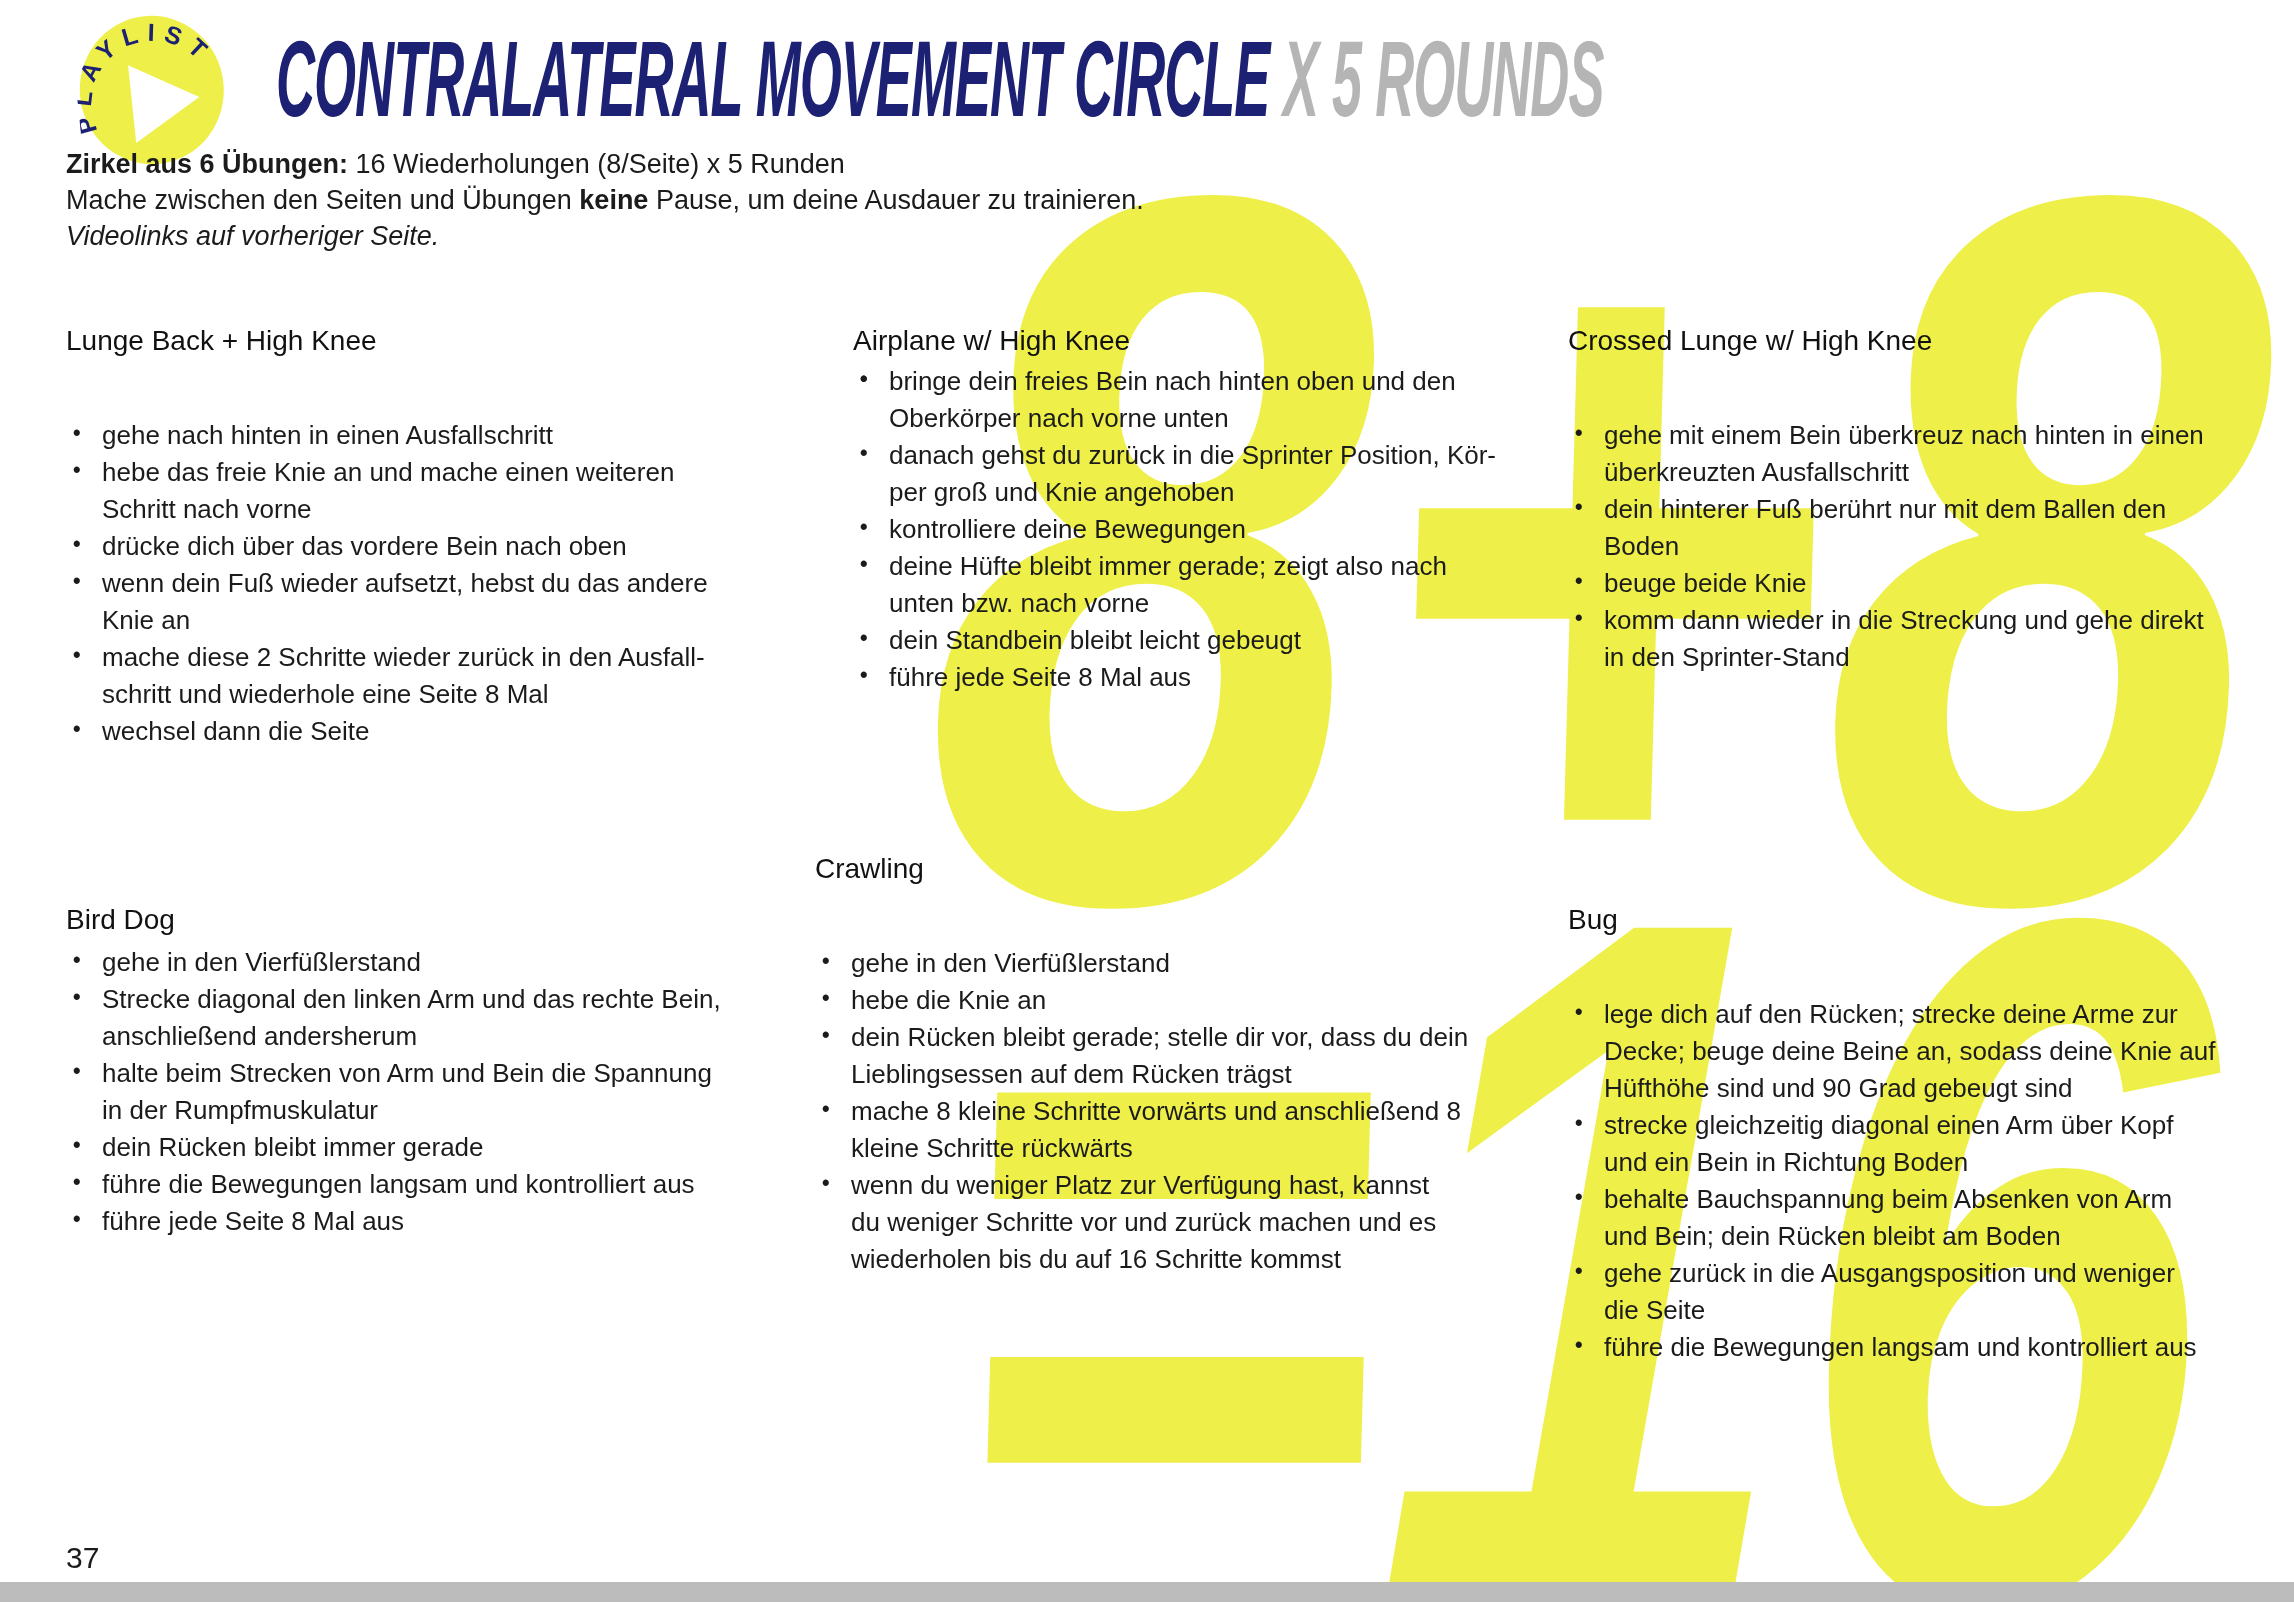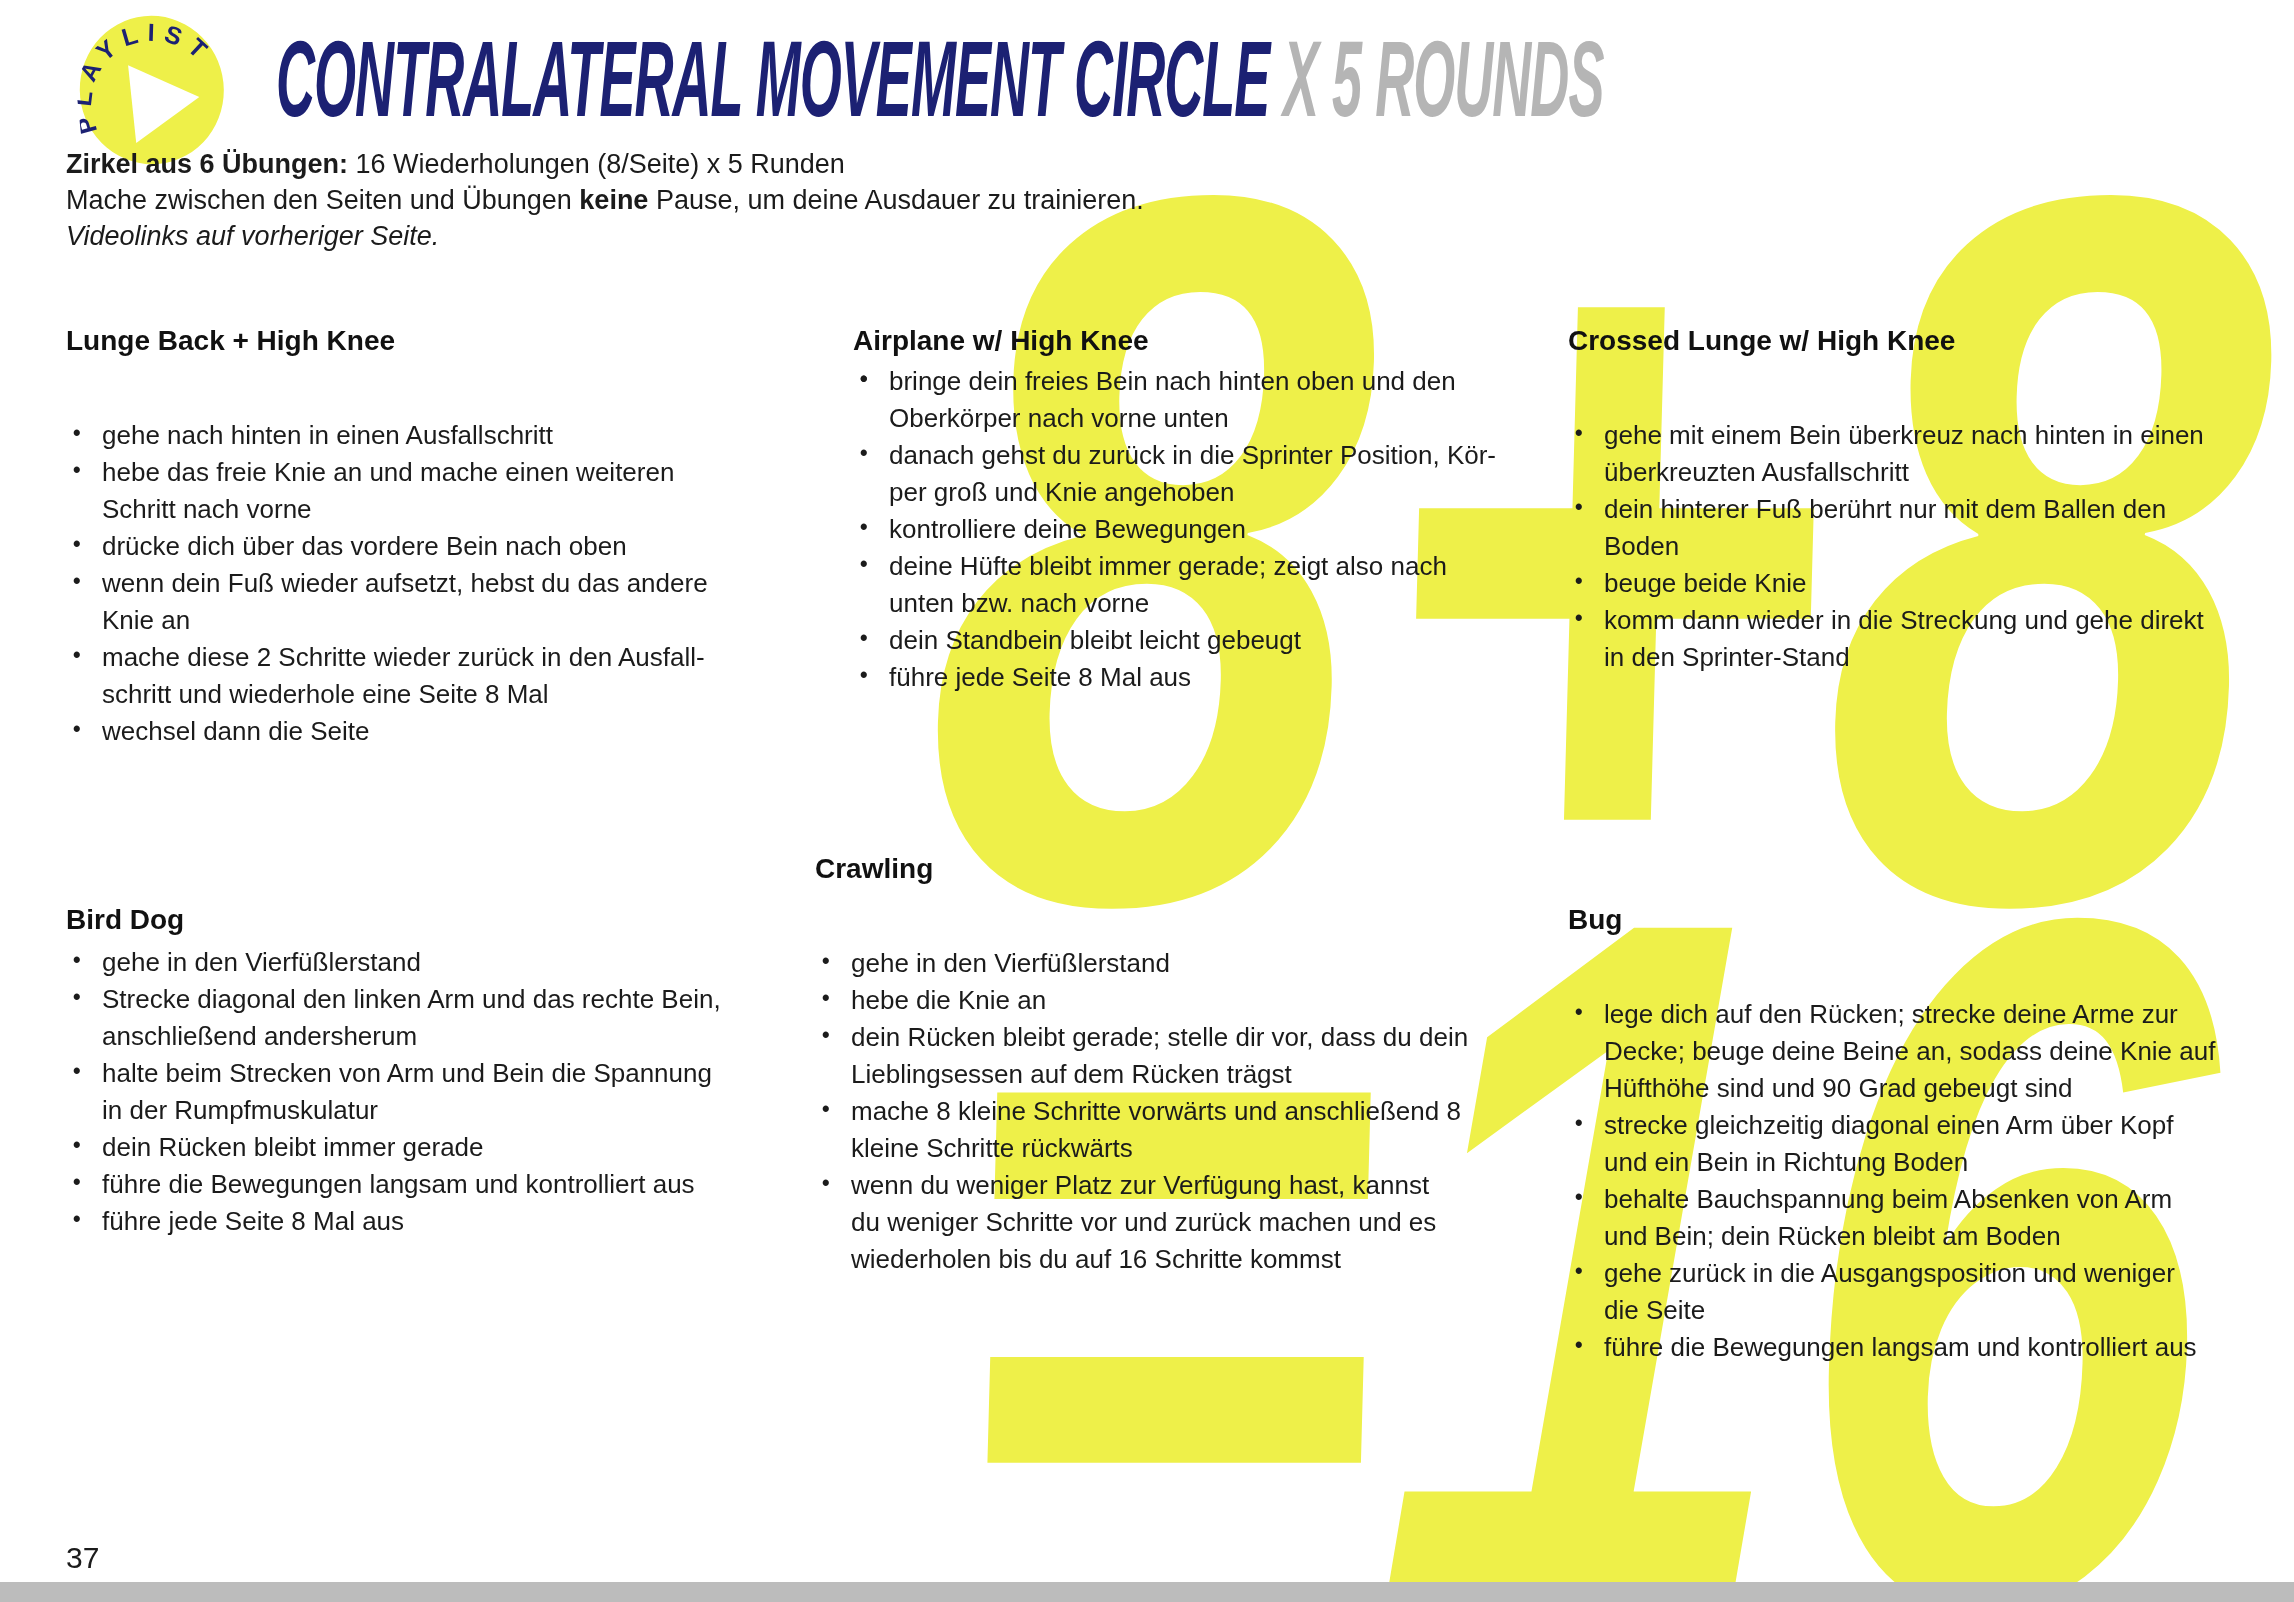--- a/index.html
+++ b/index.html
@@ -35,21 +35,21 @@
   .title .main{color:#1C2173;}
   .title .suffix{color:#B5B5B5;margin-left:27px;}
 
   
   .intro{position:absolute;left:66px;top:146px;z-index:1;font-size:27px;line-height:36px;}
   .intro p{margin:0;}
   .intro .it{font-style:italic;}
 
   
   .cell{position:absolute;width:719px;z-index:1;font-size:26px;line-height:37px;}
-  .cell h3{margin:0;font-size:28px;line-height:33px;font-weight:700;color:#111;}
+  .cell h3{margin:0;font-size:28px;line-height:33px;font-weight:400;color:#111;}
   .cell ul{list-style:none;margin:0;padding:0;}
   .cell.gap ul{margin-top:60px;}
   .cell.tight ul{margin-top:7.7px;}
   .cell.semi ul{margin-top:5.8px;}
   .cell li{position:relative;padding-left:36px;margin:0;white-space:pre-line;}
   .cell li::before{content:"\2022";position:absolute;left:6.7px;top:-1.9px;font-size:23px;color:#1b1b1b;}
 
   .c1{left:66px;top:324px;}
   .c2{left:853px;top:324px;}
   .c3{left:1568px;top:324px;}

